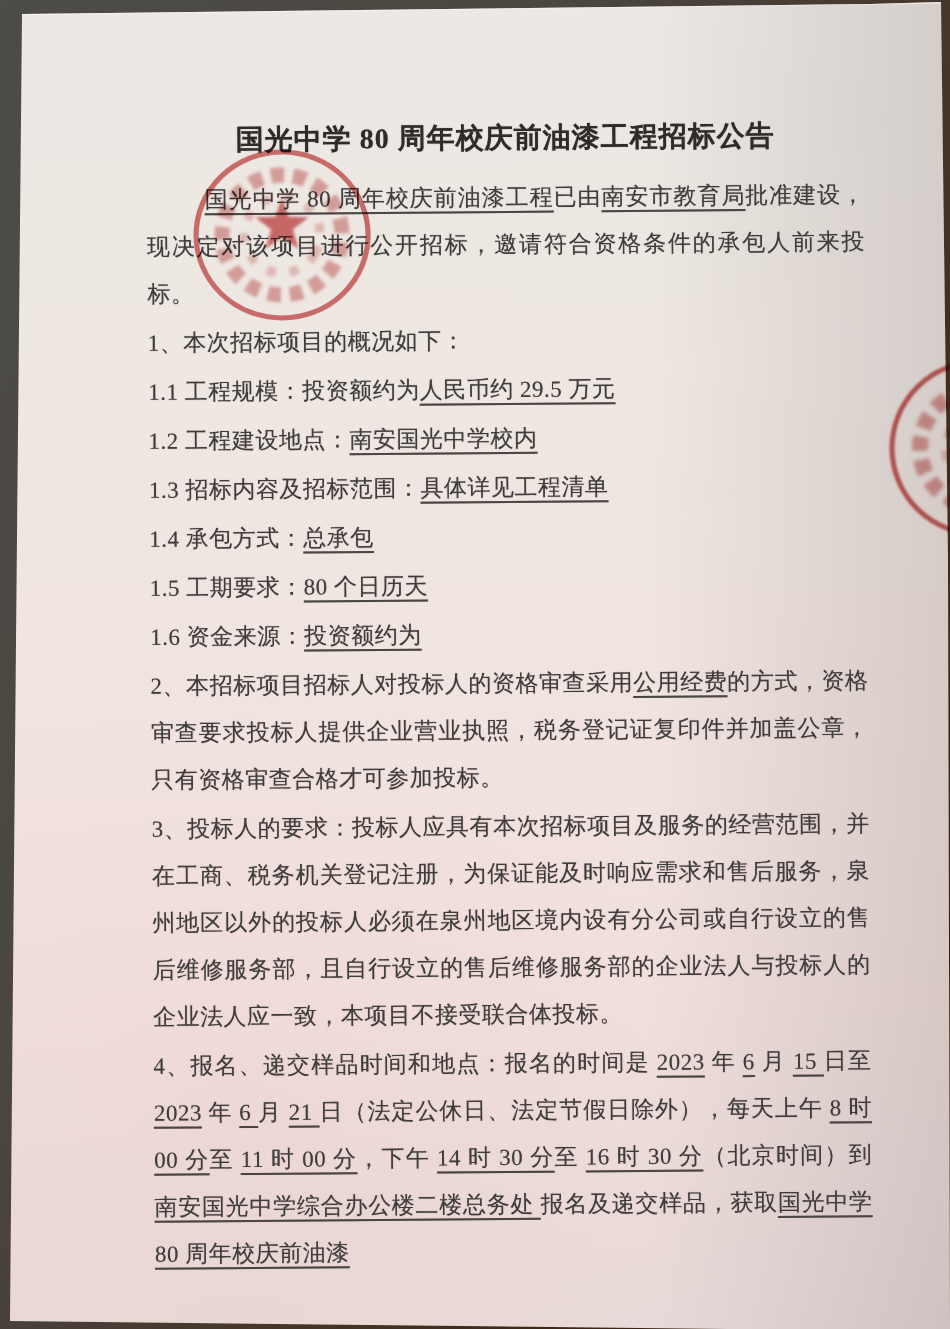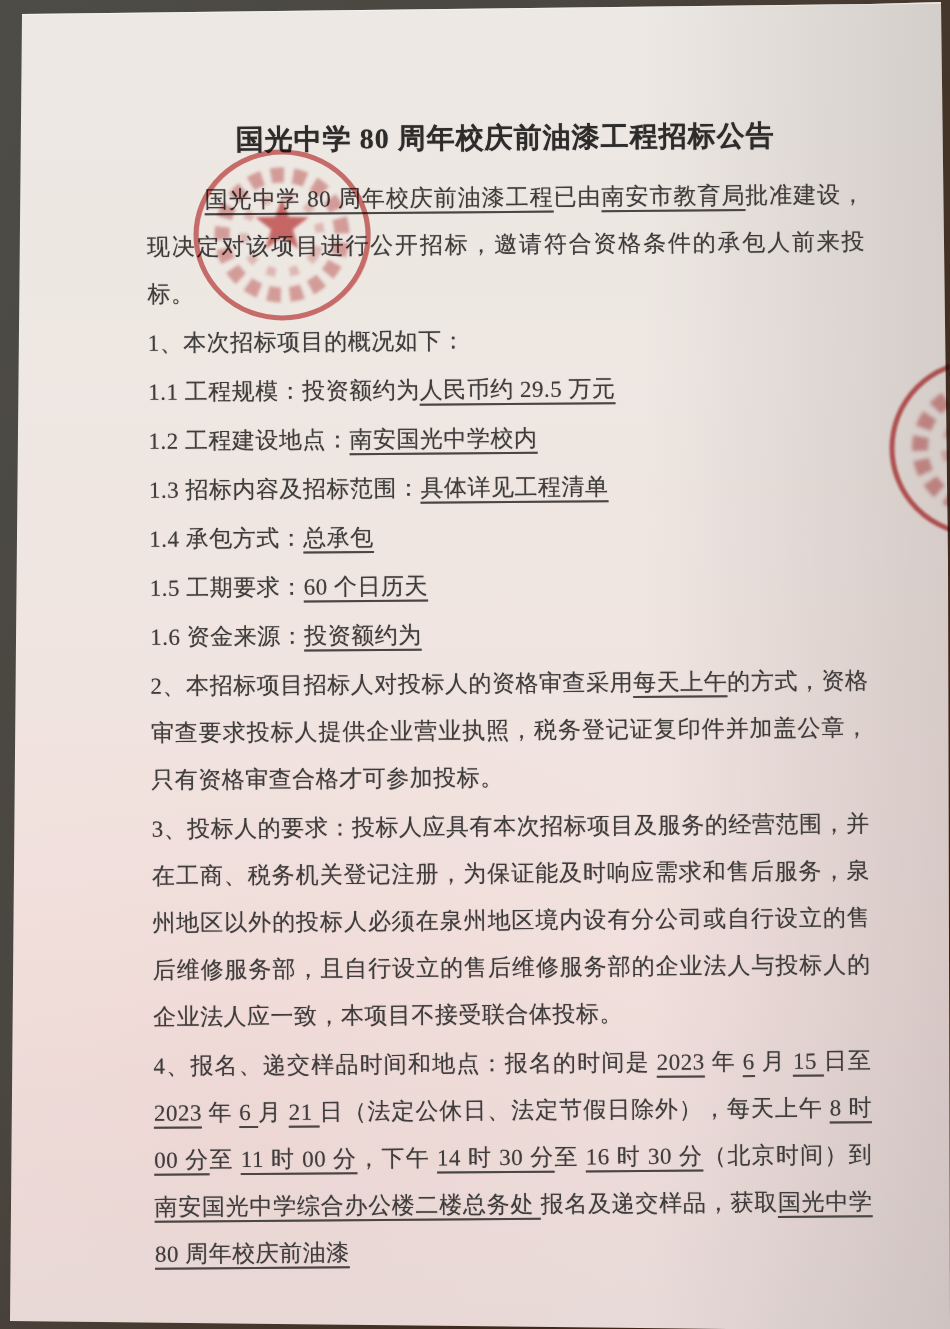--- a/index.html
+++ b/index.html
@@ -70,25 +70,25 @@
     <p><span>1、本次招标项目的概况如下：</span></p>
 
     <p><span>1.1 工程规模：投资额约为</span><span class="u">人民币约 29.5 万元</span></p>
 
     <p><span>1.2 工程建设地点：</span><span class="u">南安国光中学校内</span></p>
 
     <p><span>1.3 招标内容及招标范围：</span><span class="u">具体详见工程清单</span></p>
 
     <p><span>1.4 承包方式：</span><span class="u">总承包</span></p>
 
-    <p><span>1.5 工期要求：</span><span class="u">60 个日历天</span></p>
+    <p><span>1.5 工期要求：</span><span class="u">80 个日历天</span></p>
 
     <p><span>1.6 资金来源：</span><span class="u">投资额约为</span></p>
 
-    <p><span>2、本招标项目招标人对投标人的资格审查采用</span><span class="u">每天上午</span><span>的方式，资格审查要求投标人提供企业营业执照，税务登记证复印件并加盖公章，只有资格审查合格才可参加投标。</span></p>
+    <p><span>2、本招标项目招标人对投标人的资格审查采用</span><span class="u">公用经费</span><span>的方式，资格审查要求投标人提供企业营业执照，税务登记证复印件并加盖公章，只有资格审查合格才可参加投标。</span></p>
 
     <p><span>3、投标人的要求：投标人应具有本次招标项目及服务的经营范围，并在工商、税务机关登记注册，为保证能及时响应需求和售后服务，泉州地区以外的投标人必须在泉州地区境内设有分公司或自行设立的售后维修服务部，且自行设立的售后维修服务部的企业法人与投标人的企业法人应一致，本项目不接受联合体投标。</span></p>
 
     <p><span>4、报名、递交样品时间和地点：报名的时间是 </span><span class="u">2023</span><span> 年 </span><span class="u">6</span><span> 月 </span><span class="u"> 15 </span><span> 日至 </span><span class="u">2023</span><span> 年 </span><span class="u"> 6 </span><span> 月 </span><span class="u"> 21 </span><span> 日（法定公休日、法定节假日除外），每天上午 </span><span class="u">8 时 00 分</span><span>至 </span><span class="u">11 时 00 分</span><span>，下午 </span><span class="u">14 时 30 分</span><span>至 </span><span class="u">16 时 30 分</span><span>（北京时间）到 </span><span class="u">南安国光中学综合办公楼二楼总务处 </span><span>报名及递交样品，获取</span><span class="u">国光中学 80 周年校庆前油漆</span></p>
   </div>
 </div>
 
 <svg class="seal seal-main" viewBox="0 0 190 180" xmlns="http://www.w3.org/2000/svg">
   <defs>
     <filter id="sealblur1" x="-20%" y="-20%" width="140%" height="140%">

